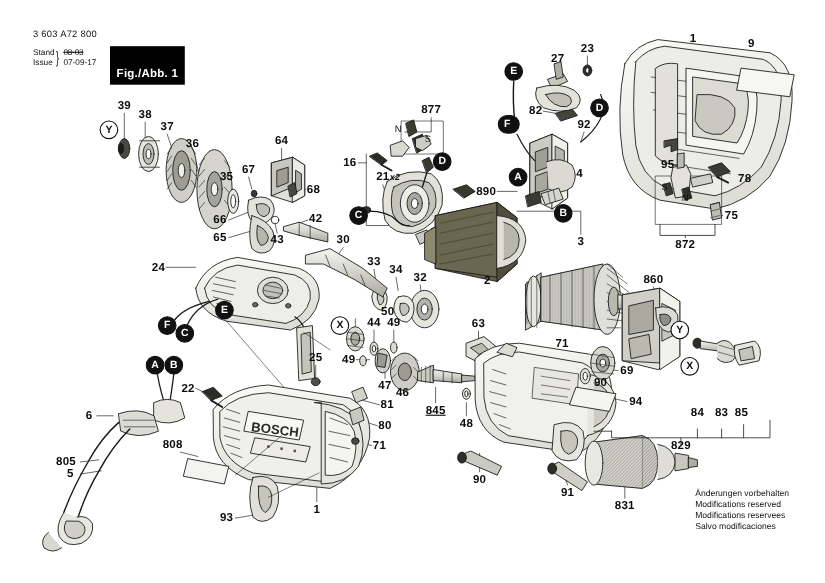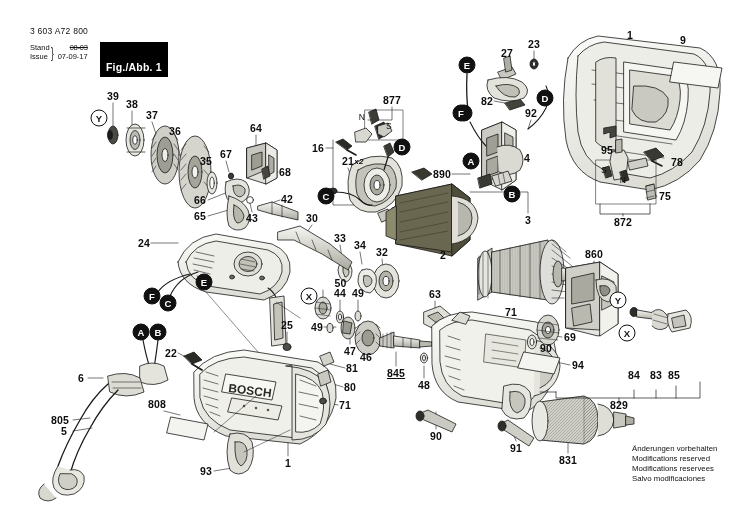--- a/index.html
+++ b/index.html
@@ -11,21 +11,21 @@
   #svgroot{position:absolute;left:0;top:0;width:750px;height:530px;}
 
   
   .hdr{position:absolute;left:30px;top:26px;}
   .hdr-partno{font-size:8.5px;letter-spacing:.25px;color:#111;white-space:nowrap;}
   .hdr-row{display:flex;align-items:center;margin-top:7px;}
   .hdr-stand{font-size:7.5px;line-height:9px;color:#111;}
   .hdr-brace{font-size:15px;line-height:9px;margin:0 2px 0 1px;color:#111;
              transform:scaleX(.55);transform-origin:left center;}
   .hdr-dates{font-size:7.5px;line-height:9px;color:#111;}
-  .hdr-dates .struck{text-decoration:line-through;letter-spacing:-.2px;margin-left:12px;}
+  .hdr-dates .struck{text-decoration:line-through;letter-spacing:-.2px;}
   .fig-badge{position:absolute;left:100px;top:42px;background:#000000;color:#fff;
              font-size:10.5px;font-weight:bold;padding:19px 6px 4px 6px;letter-spacing:.2px;
              white-space:nowrap;}
 
   
   .cn{position:absolute;font-size:10.5px;font-weight:bold;color:#0d0d0d;
       white-space:nowrap;transform:translate(-50%,-50%);letter-spacing:.2px;}
   .cn.x2{font-size:8px;font-weight:bold;}
   .cn.ns{font-size:8.5px;font-weight:normal;}
 
@@ -590,21 +590,21 @@
       <div class="cn" style="left: 623px; top: 222px;">872</div>
       <div class="cn" style="left: 144px; top: 243px;">24</div>
       <div class="cn" style="left: 287px; top: 325px;">25</div>
       <div class="cn" style="left: 171px; top: 353px;">22</div>
       <div class="cn" style="left: 81px; top: 378px;">6</div>
       <div class="cn" style="left: 60px; top: 420px;">805</div>
       <div class="cn" style="left: 64px; top: 431px;">5</div>
       <div class="cn" style="left: 157px; top: 404px;">808</div>
       <div class="cn" style="left: 206px; top: 471px;">93</div>
       <div class="cn" style="left: 288px; top: 463px;">1</div>
-      <div class="cn" style="left: 326px; top: 283px; padding-left: 29px;">50</div>
+      <div class="cn" style="left: 338px; top: 283px; padding-left: 29px;">50</div>
       <div class="cn" style="left: 340px; top: 293px;">44</div>
       <div class="cn" style="left: 358px; top: 293px;">49</div>
       <div class="cn" style="left: 317px; top: 327px;">49</div>
       <div class="cn" style="left: 350px; top: 351px;">47</div>
       <div class="cn" style="left: 366px; top: 357px;">46</div>
       <div class="cn" style="left: 396px; top: 373px; text-decoration: underline;">845</div>
       <div class="cn" style="left: 424px; top: 385px;">48</div>
       <div class="cn" style="left: 352px; top: 368px;">81</div>
       <div class="cn" style="left: 350px; top: 387px;">80</div>
       <div class="cn" style="left: 345px; top: 405px;">71</div>

